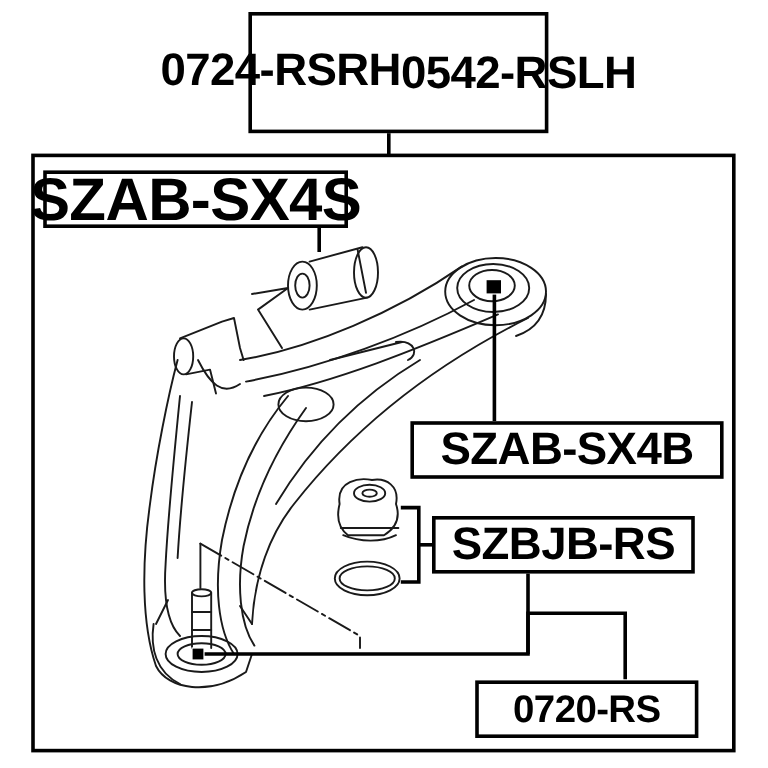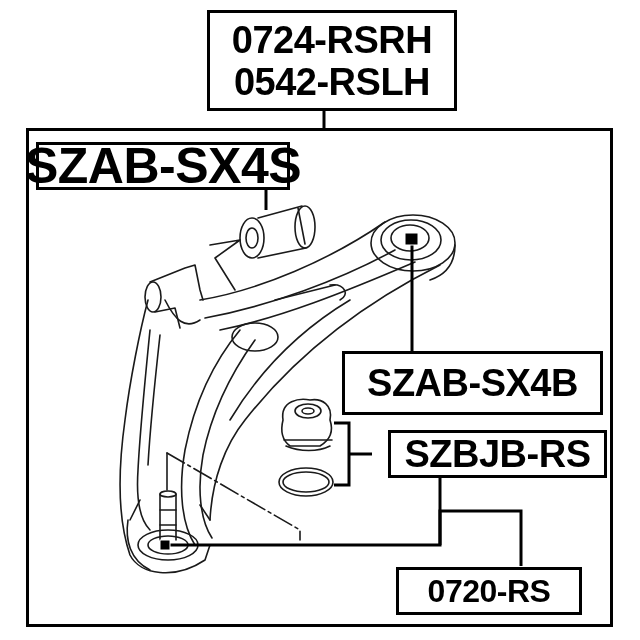--- a/index.html
+++ b/index.html
@@ -6,21 +6,21 @@
     body { width: 640px; height: 640px; position: relative; overflow: hidden;
            font-family: "Liberation Sans", "DejaVu Sans", sans-serif; }
     .diagram { position: absolute; left: 0; top: 0; width: 640px; height: 640px; }
     .label-box {
       position: absolute; box-sizing: border-box; background: #fff;
       border: 3px solid #000; color: #000; font-weight: bold;
       font-family: "Liberation Sans", "DejaVu Sans", sans-serif;
       display: flex; align-items: center; justify-content: center;
       white-space: nowrap; line-height: 1; letter-spacing: -0.5px;
     }
-    .label-box.multi { flex-direction: column; }
+    .label-box.multi { flex-direction: row; }
     .label-box span { display: block; }
     .main-frame {
       position: absolute; box-sizing: border-box; border: 3px solid #000;
       left: 26px; top: 128px; width: 587px; height: 499px;
     }
   </style>
 </head>
 <body>
 
 <div class="diagram">
@@ -107,25 +107,25 @@
 
   <div class="label-box multi" style="left:207px; top:10px; width:250px; height:101px; font-size:38px; border-width:3px;">
     <span style="margin-bottom:4px;">0724-RSRH</span>
     <span>0542-RSLH</span>
   </div>
 
   <div class="label-box" style="left:36px; top:142px; width:254px; height:48px; font-size:50px;">
     <span>SZAB-SX4S</span>
   </div>
 
-  <div class="label-box" style="left:342px; top:351px; width:261px; height:64px; font-size:38px;">
+  <div class="label-box" style="left:342px; top:351px; width:261px; height:48px; font-size:38px;">
     <span>SZAB-SX4B</span>
   </div>
 
-  <div class="label-box" style="left:388px; top:430px; width:219px; height:48px; font-size:38px;">
+  <div class="label-box" style="left:360px; top:430px; width:219px; height:48px; font-size:38px;">
     <span>SZBJB-RS</span>
   </div>
 
   <div class="label-box" style="left:396px; top:567px; width:186px; height:48px; font-size:32px;">
     <span>0720-RS</span>
   </div>
 
 </div>
 
 </body></html>

